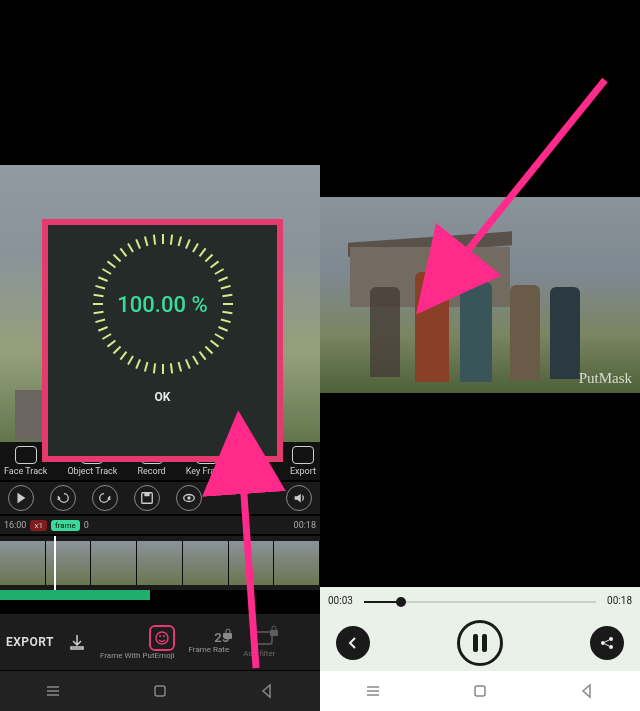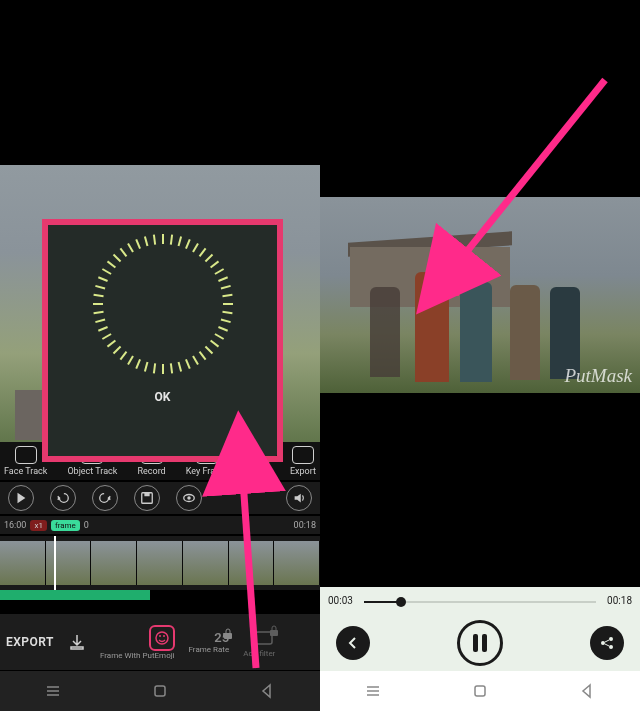--- a/index.html
+++ b/index.html
@@ -102,21 +102,21 @@
   .success-text { color: #3adb9a; font-size: 13px; font-weight: 500; margin-top: 18px; }
   .ok-btn { color: #e5e5e5; font-size: 12px; margin-top: 16px; font-weight: 700; }
 
   
   .right-video {
     position: absolute; top: 197px; left: 0; width: 320px; height: 196px;
     background: linear-gradient(to bottom, #8a939a 0%, #7e8890 40%, #7a8562 70%, #4e6138 100%);
   }
   .house-r { position: absolute; top: 50px; left: 30px; width: 160px; height: 60px; background: #746b60; }
   .roof-r { position: absolute; top: 40px; left: 28px; width: 164px; height: 14px; background: #5a524a; transform: skewY(-4deg);}
-  .watermark { position: absolute; bottom: 6px; right: 8px; color: rgba(255,255,255,0.75); font-size: 19px; font-family: cursive; font-style: italic; }
+  .watermark { position: absolute; bottom: 6px; right: 8px; color: rgba(255,255,255,0.75); font-size: 15px; font-family: cursive; }
   .face-box { position: absolute; top: 264px; left: 427px; width: 32px; height: 32px; border: 4px solid #e6396e; z-index: 5; }
   .person { position:absolute; background: rgba(70,60,55,0.8); border-radius: 6px 6px 0 0;}
 
   
   .player-bar {
     position: absolute; top: 587px; left: 0; width: 320px; height: 84px;
     background: #eaf1e9;
   }
   .progress-line {
     position: absolute; top: 14px; left: 44px; width: 232px; height: 2px; background: #c8cfc7;
@@ -325,20 +325,21 @@
             <span style="transform: rotate(292.5deg);"></span>
             <span style="transform: rotate(300deg);"></span>
             <span style="transform: rotate(307.5deg);"></span>
             <span style="transform: rotate(315deg);"></span>
             <span style="transform: rotate(322.5deg);"></span>
             <span style="transform: rotate(330deg);"></span>
             <span style="transform: rotate(337.5deg);"></span>
             <span style="transform: rotate(345deg);"></span>
             <span style="transform: rotate(352.5deg);"></span>
           </div>
+        <div class="progress-text">100.00 %</div>
       </div>
       <div class="ok-btn">OK</div>
     </div>
     <div class="modal-highlight"></div>
   </div>
 
   <div class="right-phone">
     <div class="right-video">
       <div class="roof-r"></div>
       <div class="house-r"></div>

